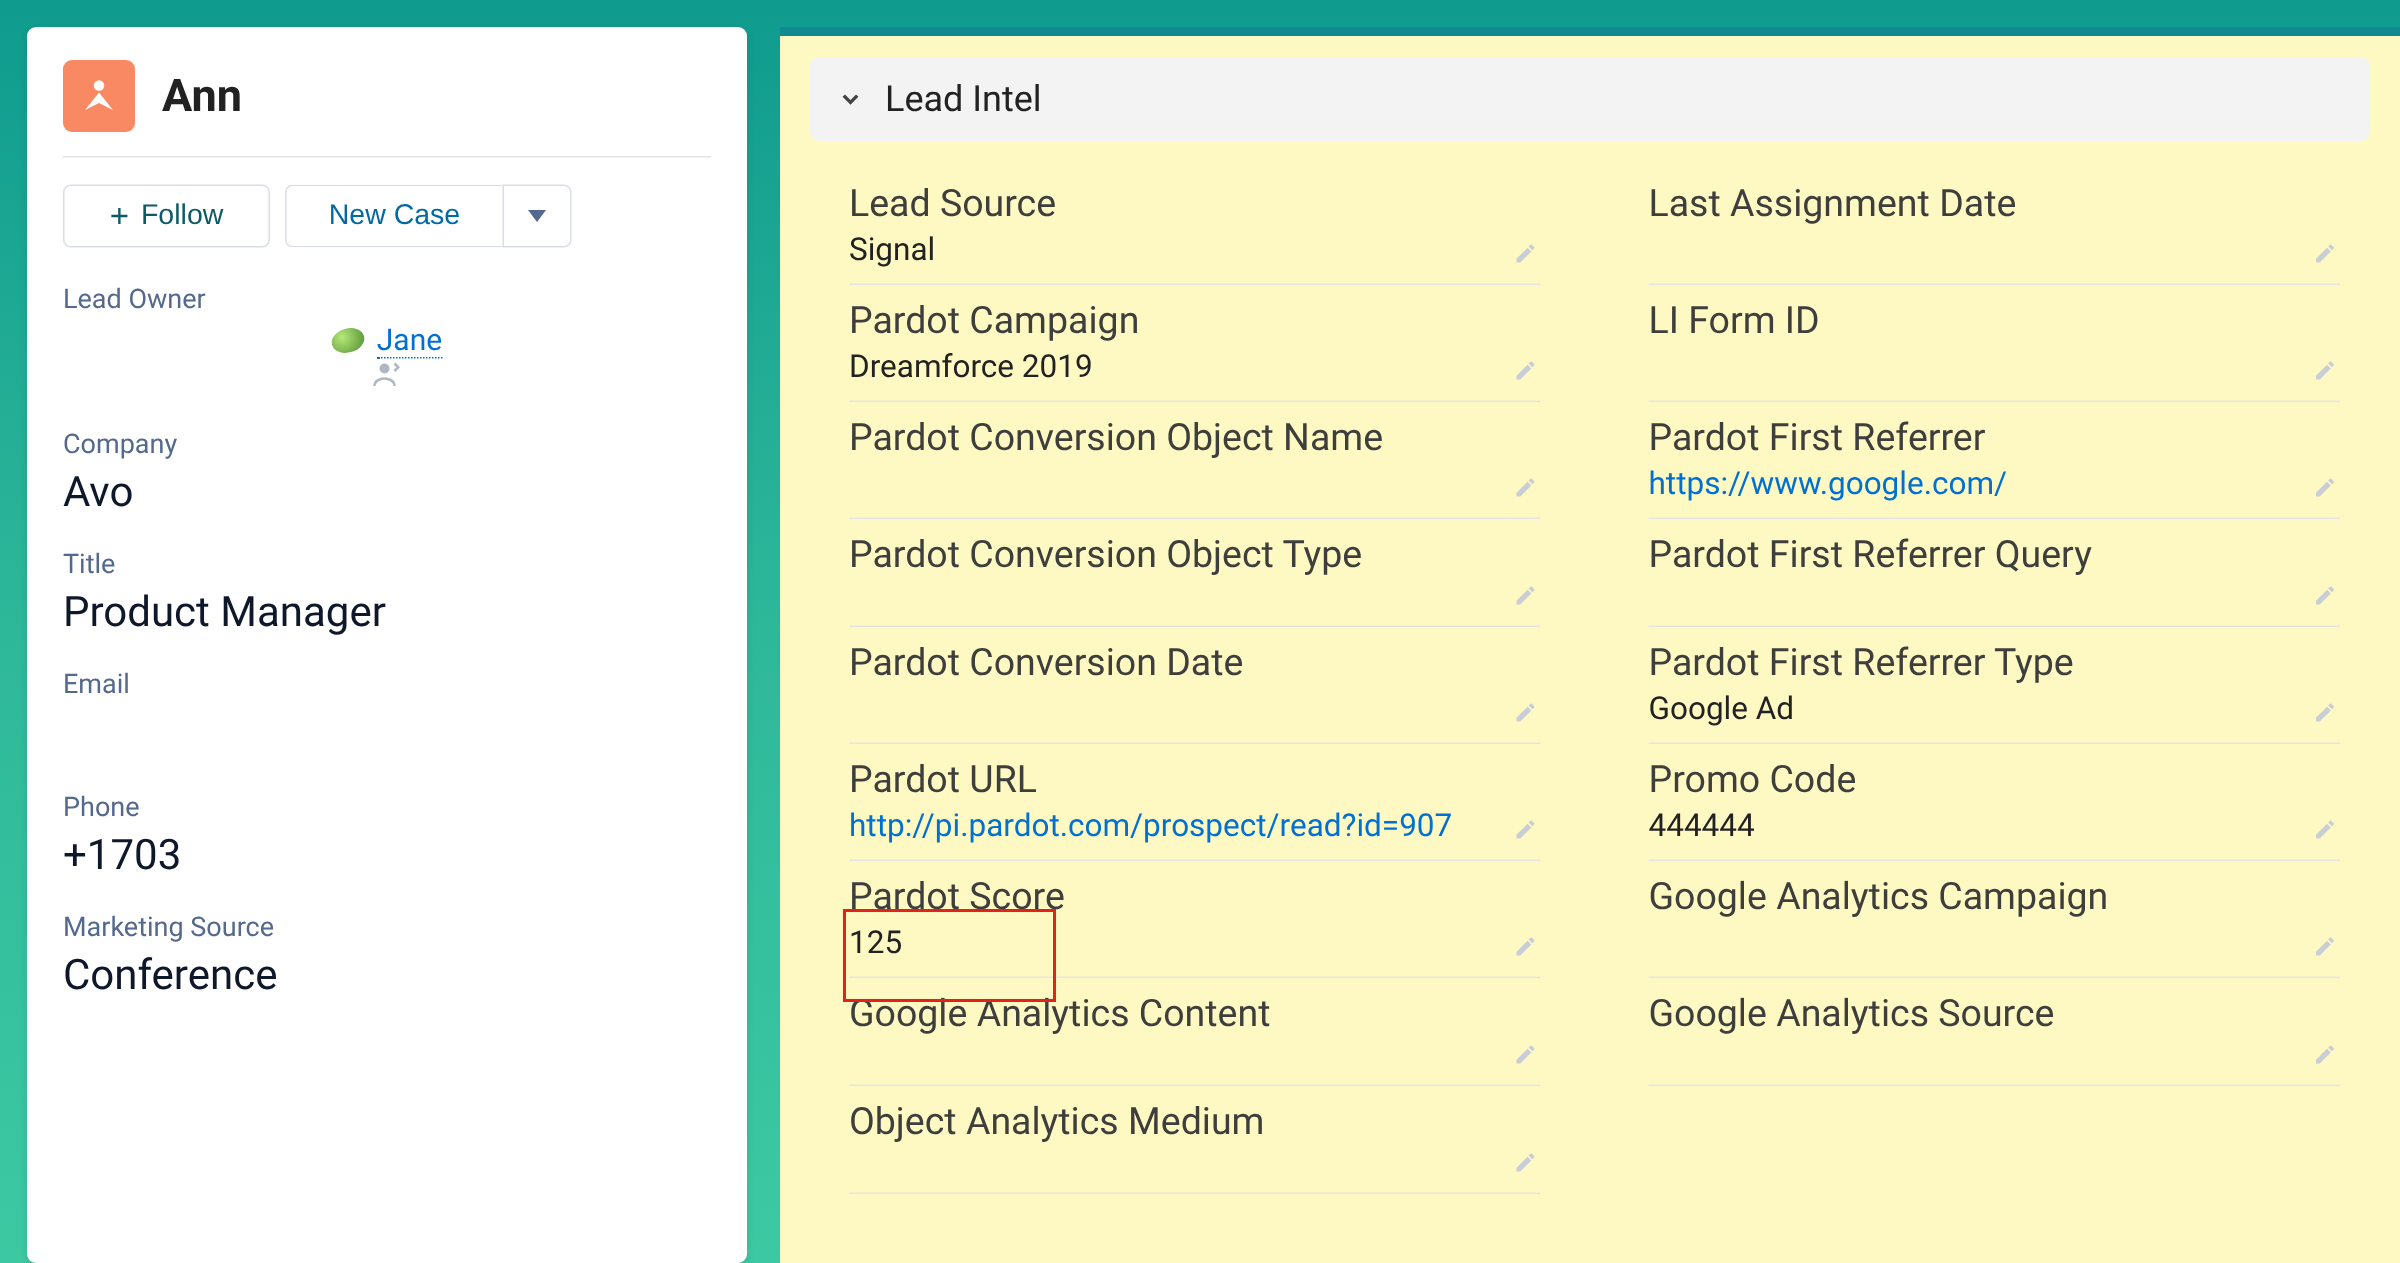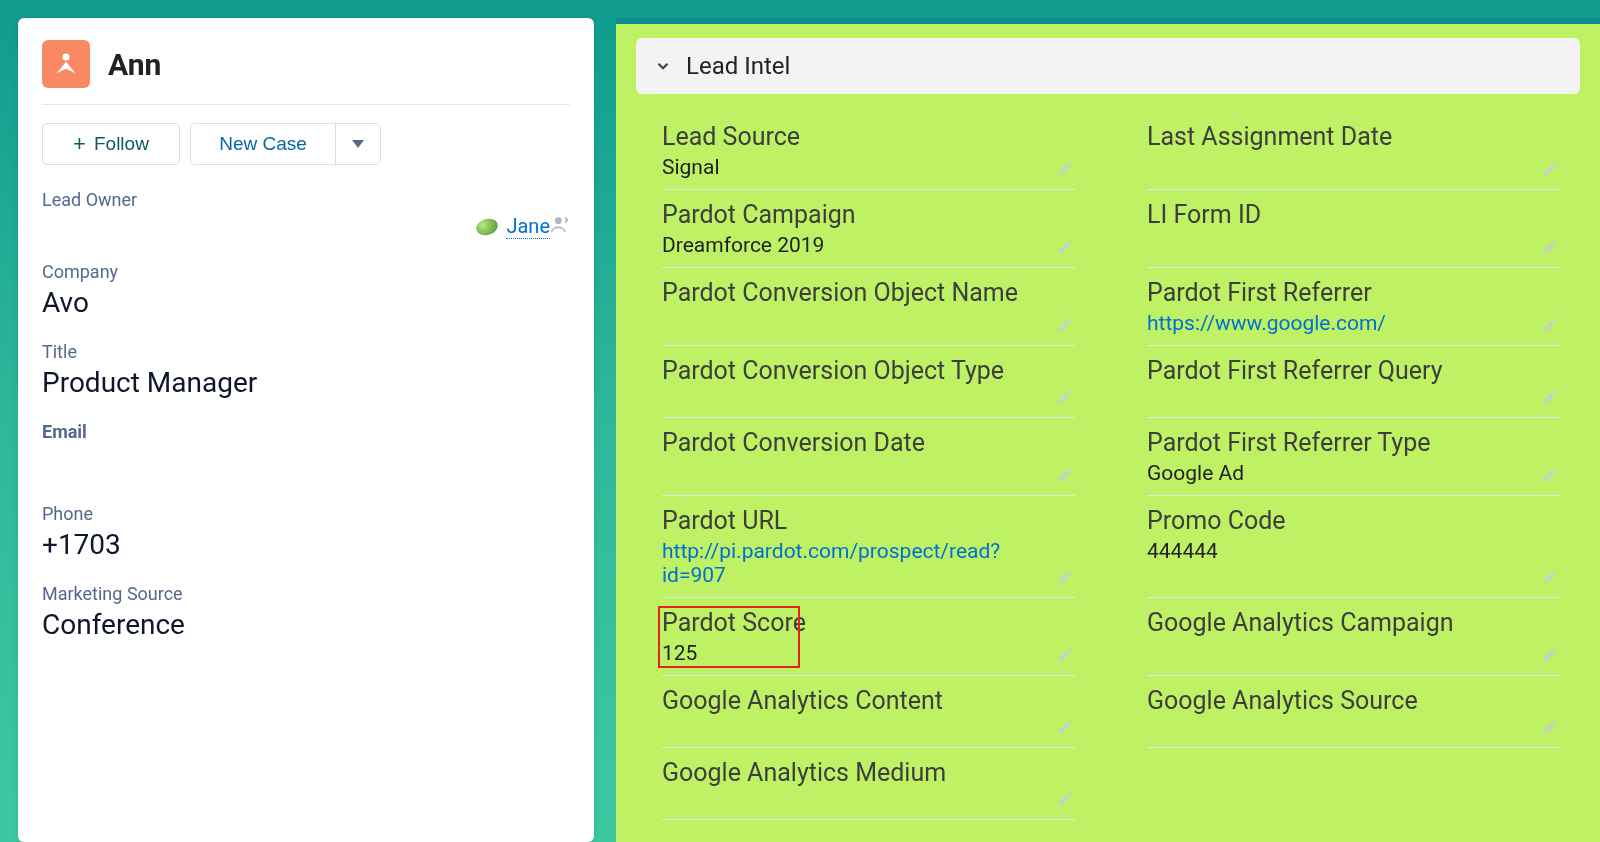--- a/index.html
+++ b/index.html
@@ -12,21 +12,21 @@
     position: relative;
   }
   .container {
     display: flex;
     padding: 18px 0 0 18px;
     gap: 22px;
     height: 100%;
   }
   
   .left-card {
-    width: 576px;
+    width: 480px;
     background: #fff;
     border-radius: 6px;
     padding: 22px 24px 24px 24px;
     box-shadow: 0 2px 6px rgba(0,0,0,0.1);
     flex-shrink: 0;
   }
   .header-row {
     display: flex;
     align-items: center;
     gap: 18px;
@@ -66,33 +66,33 @@
   }
   .btn-follow { width: 138px; gap: 8px; color: #0b5a66; }
   .btn-newcase { width: 145px; color: #0369a1; border-top-right-radius: 0; border-bottom-right-radius: 0; border-right: none;}
   .btn-caret { width: 46px; border-top-left-radius: 0; border-bottom-left-radius: 0;}
   .btn-group { display: flex; }
   .plus-glyph { font-size: 22px; font-weight: 400; color: #0b5a66; }
   .caret-down { width:0;height:0;border-left:6px solid transparent;border-right:6px solid transparent;border-top:8px solid #54698d; }
   .field-block { margin-bottom: 22px; }
   .field-label { font-size: 18px; color: #54698d; margin-bottom: 4px; }
   .field-value { font-size: 28px; color: #0f172a; }
-  .owner-row { display: flex; align-items: center; justify-content: flex-end; }
+  .owner-row { display: flex; align-items: center; justify-content: flex-start; flex-direction: column; }
   .owner-left { display: flex; align-items: center; gap: 8px; }
   .owner-avatar {
     width: 22px; height: 16px; border-radius: 50%;
     background: radial-gradient(circle at 35% 30%, #b8e87a, #4a8b2e);
     transform: rotate(-15deg);
   }
   .owner-link { color: #0070d2; font-size: 20px; border-bottom: 1px dotted #0070d2; }
   .change-owner-icon { color: #b0b7c3; font-size: 20px; }
   
   .right-panel {
     flex: 1;
-    background: #bef264;
+    background: #fef9c3;
     border-top-left-radius: 0;
     padding: 6px 0 0 0;
     margin-right: 0;
     overflow: hidden;
     position: relative;
   }
   .right-panel::before {
     content:"";
     position:absolute;
     top:0;left:0;right:0;height:6px;
@@ -192,21 +192,21 @@
     <div class="field-block">
       <div class="field-label">Company</div>
       <div class="field-value">Avo</div>
     </div>
 
     <div class="field-block">
       <div class="field-label">Title</div>
       <div class="field-value">Product Manager</div>
     </div>
 
-    <div class="field-block" style="min-height:60px;font-weight:bold;">
+    <div class="field-block" style="min-height:60px;">
       <div class="field-label">Email</div>
       <div class="field-value"></div>
     </div>
 
     <div class="field-block">
       <div class="field-label">Phone</div>
       <div class="field-value">+1703</div>
     </div>
 
     <div class="field-block">
@@ -364,21 +364,21 @@
         <div class="detail-field">
           <div class="detail-label">Google Analytics Source</div>
           <div class="detail-value"></div>
           <span class="pencil">
             <svg width="16" height="16" viewBox="0 0 24 24" fill="#c9cdd6">
               <path d="M3 17.25V21h3.75L17.81 9.94l-3.75-3.75L3 17.25zM20.71 7.04a1 1 0 0 0 0-1.41l-2.34-2.34a1 1 0 0 0-1.41 0l-1.83 1.83 3.75 3.75 1.83-1.83z"></path>
             </svg>
           </span>
         </div>
         <div class="detail-field">
-          <div class="detail-label">Google Analytics Medium</div>
+          <div class="detail-label">Object Analytics Medium</div>
           <div class="detail-value"></div>
           <span class="pencil">
             <svg width="16" height="16" viewBox="0 0 24 24" fill="#c9cdd6">
               <path d="M3 17.25V21h3.75L17.81 9.94l-3.75-3.75L3 17.25zM20.71 7.04a1 1 0 0 0 0-1.41l-2.34-2.34a1 1 0 0 0-1.41 0l-1.83 1.83 3.75 3.75 1.83-1.83z"></path>
             </svg>
           </span>
         </div>
       </div>
 
     <div class="highlight-box" style="left:42px; top:588px; width:142px; height:62px;"></div>

